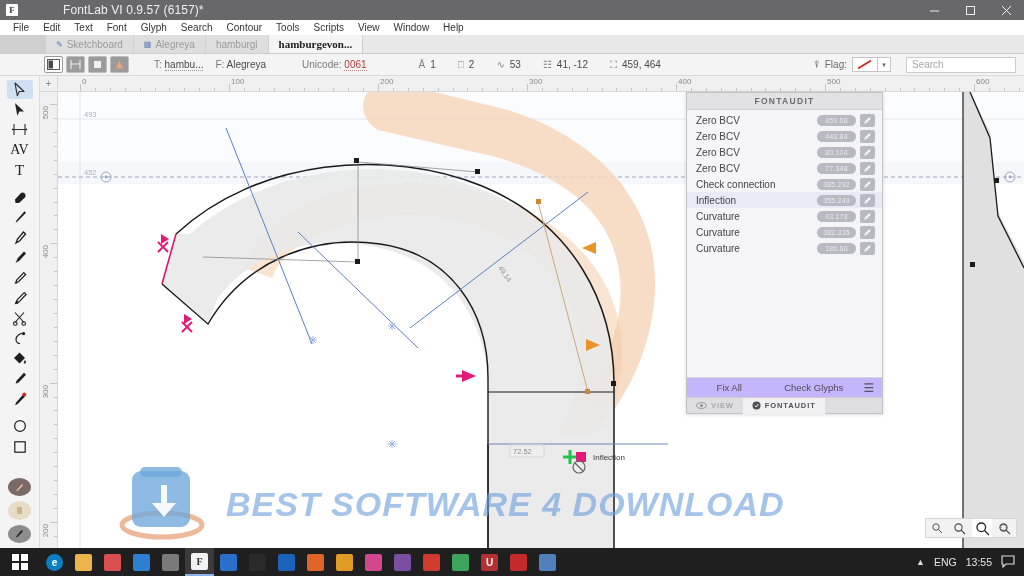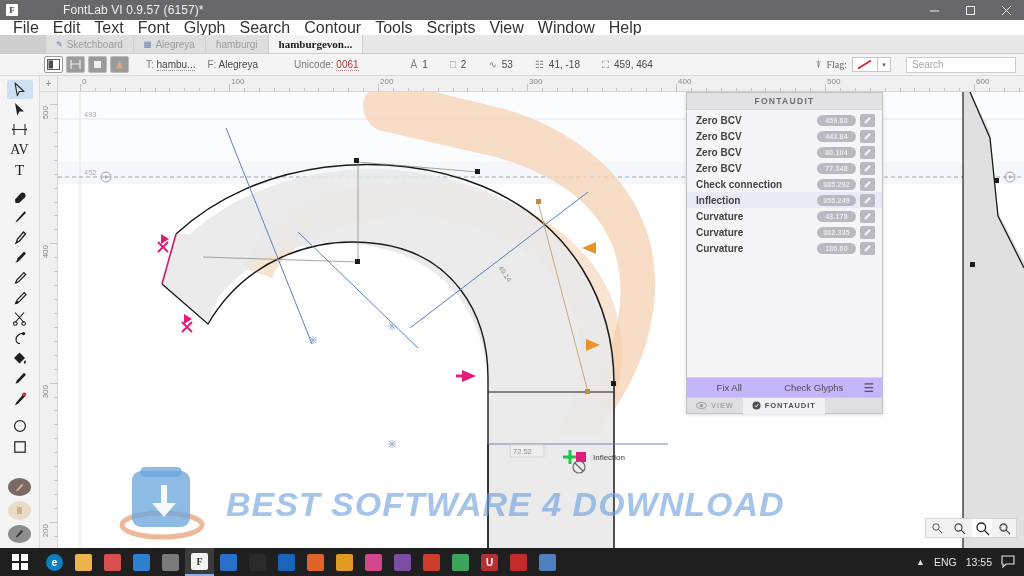--- a/index.html
+++ b/index.html
@@ -32,21 +32,21 @@
     font-size: 11px; color: #f2f2f2;
   }
   .wbtn svg { display: block; }
 
   
   .menubar {
     position: absolute; left: 0; top: 20px; width: 1024px; height: 16px;
     background: #ffffff; display: flex; align-items: center; padding-left: 6px;
     border-bottom: 1px solid #ededed;
   }
-  .menuitem { font-size: 16px; color: #333; padding: 0 7px; line-height: 16px; cursor: default; }
+  .menuitem { font-size: 10px; color: #333; padding: 0 7px; line-height: 16px; cursor: default; }
 
   
   .tabbar {
     position: absolute; left: 0; top: 36px; width: 1024px; height: 18px;
     background: #e4e4e4; display: flex; align-items: flex-end;
     border-bottom: 1px solid #cdcdcd;
   }
   .tabbar .tabspacer { width: 46px; height: 18px; background: #cfcfcf; }
   .tab {
     height: 18px; display: flex; align-items: center; gap: 4px;
@@ -64,28 +64,28 @@
     background: #f4f4f4; border-bottom: 1px solid #d9d9d9;
     display: flex; align-items: center; padding-left: 44px;
   }
   .gbtn {
     width: 19px; height: 17px; margin-right: 3px; border: 1px solid #bdbdbd;
     background: #9b9b9b; border-radius: 2px;
     display: flex; align-items: center; justify-content: center;
   }
   .gbtn.first { background: #ffffff; border-color: #9c9c9c; }
   .gbtn svg { display: block; }
-  .gtxt { font-size: 10px; color: #4a4a4a; margin-left: 14px; white-space: nowrap; }
+  .gtxt { font-size: 10px; color: #4a4a4a; margin-left: 22px; white-space: nowrap; }
   .gtxt .lbl { color: #7a7a7a; }
   .gtxt .und { border-bottom: 1px dotted #9a9a9a; }
   .gtxt .red { color: #b03a3a; border-bottom: 1px dotted #c08a8a; }
   .metric { display: flex; align-items: center; gap: 5px; margin-left: 22px; font-size: 10px; color: #4a4a4a; }
   .metric .mi { color: #7e7e7e; font-size: 10px; }
   .flagwrap { display: flex; align-items: center; gap: 5px; margin-left: auto; }
-  .flaglbl { font-size: 10px; color: #6c6c6c; font-family: Liberation Serif, serif; }
+  .flaglbl { font-size: 10px; color: #6c6c6c; }
   .flagsw {
     width: 26px; height: 15px; background: #fff; border: 1px solid #c6c6c6;
     display: flex; align-items: center; justify-content: center;
   }
   .flagdd {
     width: 13px; height: 15px; background: #fff; border: 1px solid #c6c6c6; border-left: none;
     display: flex; align-items: center; justify-content: center; font-size: 6px; color: #666;
   }
   .searchbox {
     width: 110px; height: 16px; margin: 0 8px 0 10px; background: #fff;
@@ -149,21 +149,21 @@
     box-shadow: 0 1px 4px rgba(0,0,0,.14);
     display: flex; flex-direction: column;
   }
   .fahead {
     height: 17px; background: #e2e2e5; border-bottom: 1px solid #d2d2d6;
     display: flex; align-items: center; justify-content: center;
     font-size: 8.5px; letter-spacing: 1.3px; color: #6c6c70; font-weight: bold;
   }
   .falist { flex: 1; background: #f5f5f7; padding-top: 2px; overflow: hidden; }
   .farow {
-    height: 16px; display: flex; align-items: center; padding: 0 7px 0 9px; font-weight: bold;
+    height: 16px; display: flex; align-items: center; padding: 0 7px 0 9px;
   }
   .farow.sel { background: #e8eaf6; }
   .faname { font-size: 10px; color: #44444a; flex: 1; white-space: nowrap; }
   .fabadge {
     min-width: 39px; height: 11px; border-radius: 6px; background: #b9b9c2;
     color: #e9e9ee; font-size: 7px; line-height: 11px; text-align: center;
     padding: 0 4px; margin-right: 4px; letter-spacing: .2px;
   }
   .fapen {
     width: 15px; height: 13px; background: #b9b9c2; border-radius: 2px;
@@ -328,21 +328,21 @@
     <div class="metric">
       <span class="mi">⎕</span>
       <span>2</span>
     </div>
     <div class="metric">
       <span class="mi">∿</span>
       <span>53</span>
     </div>
     <div class="metric">
       <span class="mi">☷</span>
-      <span>41, -18</span>
+      <span>41, -12</span>
     </div>
     <div class="metric">
       <span class="mi">⛶</span>
       <span>459, 464</span>
     </div>
 
     <div class="flagwrap">
       <span class="mi" style="color:#6d6d6d;font-size:10px;">⍒</span>
       <span class="flaglbl">Flag:</span>
       <div style="display:flex;">

